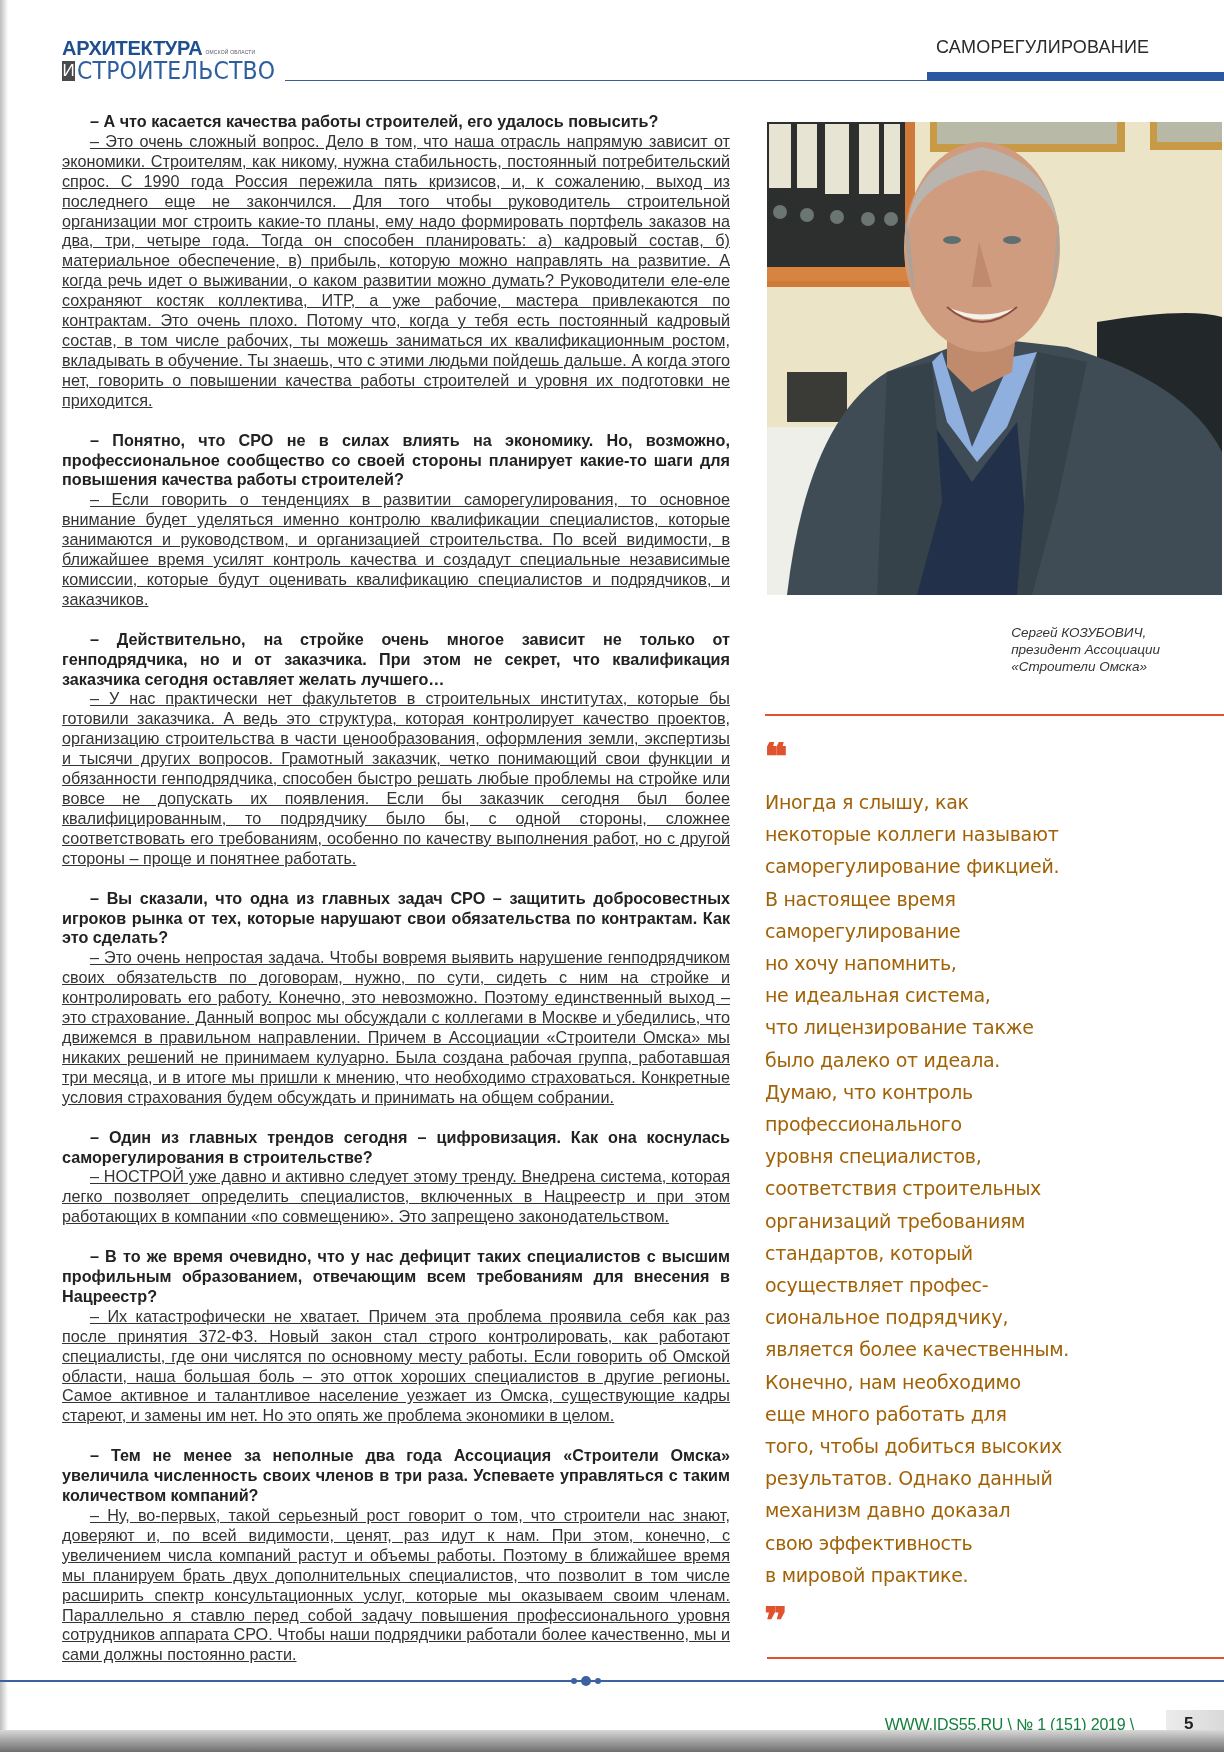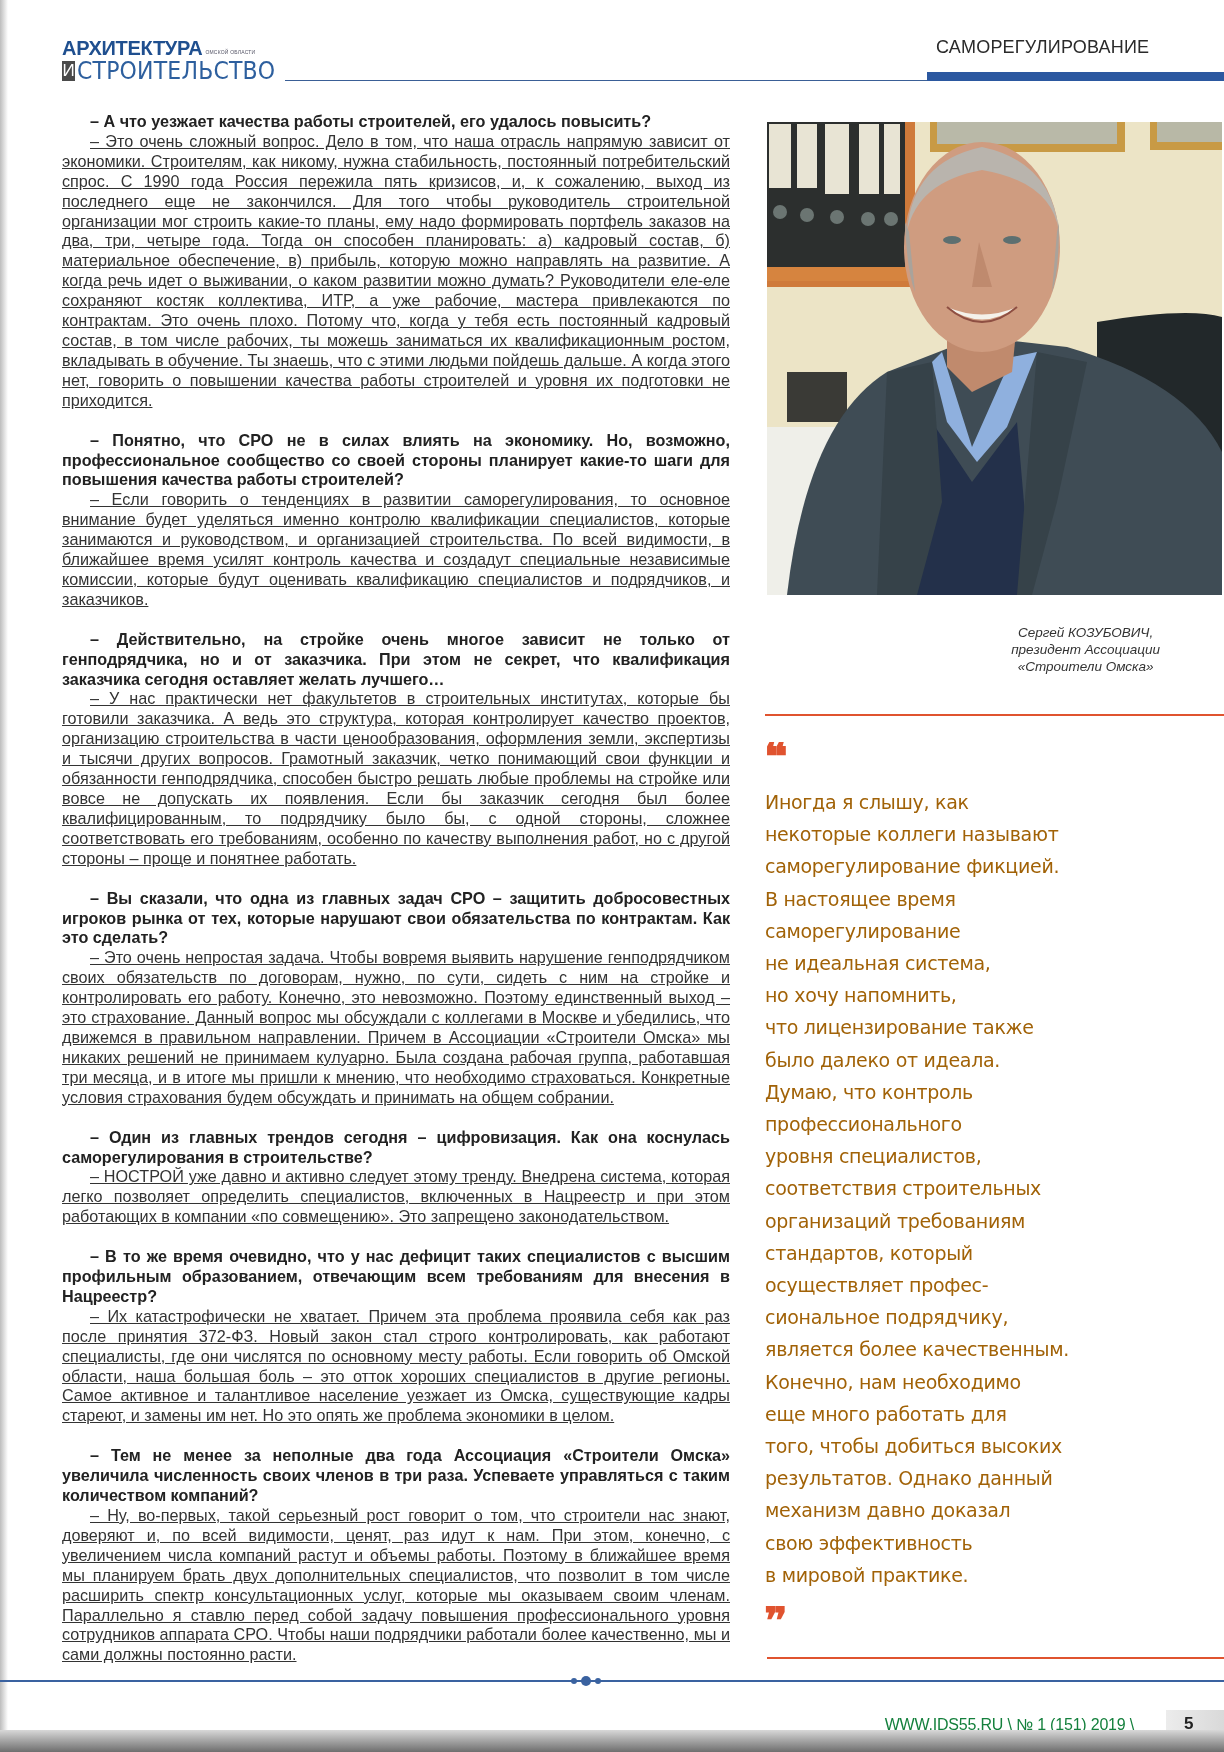--- a/index.html
+++ b/index.html
@@ -33,21 +33,21 @@
     text-align: justify; color: #333; }
   .article p { margin: 0; }
   .article .q { font-weight: bold; color: #222; text-indent: 28px; margin-top: 20px; }
   .article .q:first-child { margin-top: 0; }
   .article .a { text-indent: 28px; text-decoration: underline; }
 
   
   .photo { position: absolute; left: 767px; top: 122px; width: 455px; height: 473px; overflow: hidden;
     background: #e9e2c9; }
   .photo svg { display: block; }
-  .caption { position: absolute; right: 64px; top: 624px; text-align: center; font-style: italic;
+  .caption { position: absolute; right: 64px; top: 624px; text-align: left; font-style: italic;
     font-size: 13.5px; line-height: 17px; color: #333; }
 
   
   .quote-rule-top { position: absolute; left: 765px; top: 714px; width: 459px; height: 2px; background: #e0532f; }
   .quote-open { position: absolute; left: 764px; top: 742px; color: #e0532f; font-size: 44px; font-weight: bold;
     line-height: 30px; font-family: "DejaVu Serif", serif; height: 20px; overflow: hidden; }
   .quote-text { position: absolute; left: 765px; top: 786px; width: 455px; color: #a16207;
     font-family: "DejaVu Sans", sans-serif; font-size: 19px; line-height: 32.2px; letter-spacing: -0.3px; }
   .quote-text div { white-space: nowrap; }
   .quote-close { position: absolute; left: 764px; top: 1606px; color: #e0532f; font-size: 44px; font-weight: bold;
@@ -75,21 +75,21 @@
   <div class="logo-bottom">
     <span class="logo-i">И</span>
     <span class="logo-stroi">СТРОИТЕЛЬСТВО</span>
   </div>
 </div>
 <div class="header-rule"></div>
 <div class="section-title">САМОРЕГУЛИРОВАНИЕ</div>
 <div class="section-bar"></div>
 
 <div class="article" id="article">
-    <p class="q">– А что уезжает качества работы строителей, его удалось повысить?</p>
+    <p class="q">– А что касается качества работы строителей, его удалось повысить?</p>
     <p class="a">– Это очень сложный вопрос. Дело в том, что наша отрасль напрямую зависит от экономики. Строителям, как никому, нужна стабильность, постоянный потребительский спрос. С 1990 года Россия пережила пять кризисов, и, к сожалению, выход из последнего еще не закончился. Для того чтобы руководитель строительной организации мог строить какие-то планы, ему надо формировать портфель заказов на два, три, четыре года. Тогда он способен планировать: а) кадровый состав, б) материальное обеспечение, в) прибыль, которую можно направлять на развитие. А когда речь идет о выживании, о каком развитии можно думать? Руководители еле-еле сохраняют костяк коллектива, ИТР, а уже рабочие, мастера привлекаются по контрактам. Это очень плохо. Потому что, когда у тебя есть постоянный кадровый состав, в том числе рабочих, ты можешь заниматься их квалификационным ростом, вкладывать в обучение. Ты знаешь, что с этими людьми пойдешь дальше. А когда этого нет, говорить о повышении качества работы строителей и уровня их подготовки не приходится.</p>
     <p class="q">– Понятно, что СРО не в силах влиять на экономику. Но, возможно, профессиональное сообщество со своей стороны планирует какие-то шаги для повышения качества работы строителей?</p>
     <p class="a">– Если говорить о тенденциях в развитии саморегулирования, то основное внимание будет уделяться именно контролю квалификации специалистов, которые занимаются и руководством, и организацией строительства. По всей видимости, в ближайшее время усилят контроль качества и создадут специальные независимые комиссии, которые будут оценивать квалификацию специалистов и подрядчиков, и заказчиков.</p>
     <p class="q">– Действительно, на стройке очень многое зависит не только от генподрядчика, но и от заказчика. При этом не секрет, что квалификация заказчика сегодня оставляет желать лучшего…</p>
     <p class="a">– У нас практически нет факультетов в строительных институтах, которые бы готовили заказчика. А ведь это структура, которая контролирует качество проектов, организацию строительства в части ценообразования, оформления земли, экспертизы и тысячи других вопросов. Грамотный заказчик, четко понимающий свои функции и обязанности генподрядчика, способен быстро решать любые проблемы на стройке или вовсе не допускать их появления. Если бы заказчик сегодня был более квалифицированным, то подрядчику было бы, с одной стороны, сложнее соответствовать его требованиям, особенно по качеству выполнения работ, но с другой стороны – проще и понятнее работать.</p>
     <p class="q">– Вы сказали, что одна из главных задач СРО – защитить добросовестных игроков рынка от тех, которые нарушают свои обязательства по контрактам. Как это сделать?</p>
     <p class="a">– Это очень непростая задача. Чтобы вовремя выявить нарушение генподрядчиком своих обязательств по договорам, нужно, по сути, сидеть с ним на стройке и контролировать его работу. Конечно, это невозможно. Поэтому единственный выход – это страхование. Данный вопрос мы обсуждали с коллегами в Москве и убедились, что движемся в правильном направлении. Причем в Ассоциации «Строители Омска» мы никаких решений не принимаем кулуарно. Была создана рабочая группа, работавшая три месяца, и в итоге мы пришли к мнению, что необходимо страховаться. Конкретные условия страхования будем обсуждать и принимать на общем собрании.</p>
     <p class="q">– Один из главных трендов сегодня – цифровизация. Как она коснулась саморегулирования в строительстве?</p>
     <p class="a">– НОСТРОЙ уже давно и активно следует этому тренду. Внедрена система, которая легко позволяет определить специалистов, включенных в Нацреестр и при этом работающих в компании «по совмещению». Это запрещено законодательством.</p>
     <p class="q">– В то же время очевидно, что у нас дефицит таких специалистов с высшим профильным образованием, отвечающим всем требованиям для внесения в Нацреестр?</p>
@@ -162,22 +162,22 @@
 </div>
 
 <div class="quote-rule-top"></div>
 <div class="quote-open">❝</div>
 <div class="quote-text" id="quote">
     <div>Иногда я слышу, как</div>
     <div>некоторые коллеги называют</div>
     <div>саморегулирование фикцией.</div>
     <div>В настоящее время</div>
     <div>саморегулирование</div>
+    <div>но хочу напомнить,</div>
     <div>не идеальная система,</div>
-    <div>но хочу напомнить,</div>
     <div>что лицензирование также</div>
     <div>было далеко от идеала.</div>
     <div>Думаю, что контроль</div>
     <div>профессионального</div>
     <div>уровня специалистов,</div>
     <div>соответствия строительных</div>
     <div>организаций требованиям</div>
     <div>стандартов, который</div>
     <div>осуществляет профес-</div>
     <div>сиональное подрядчику,</div>

